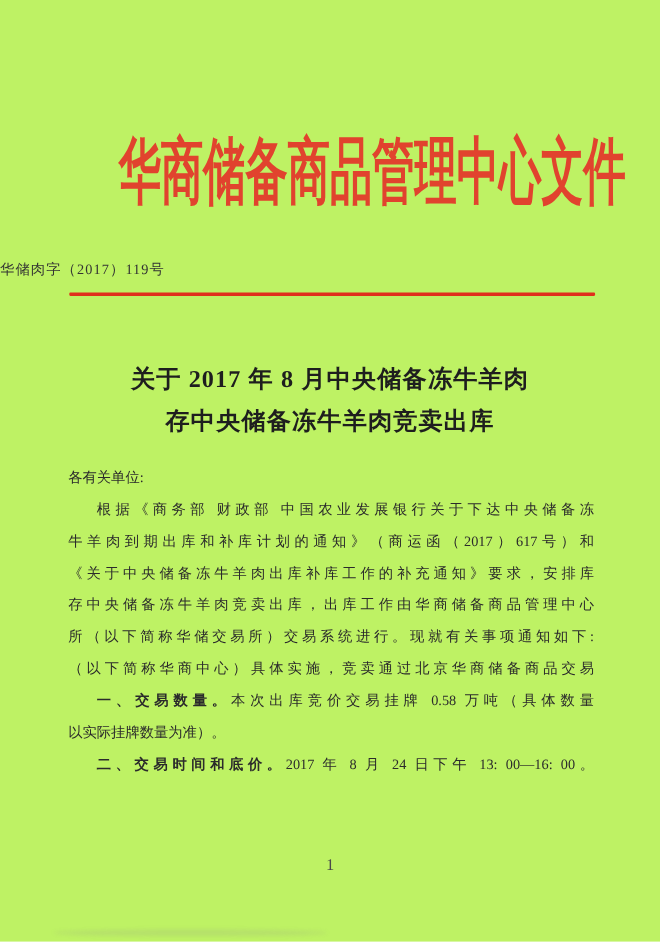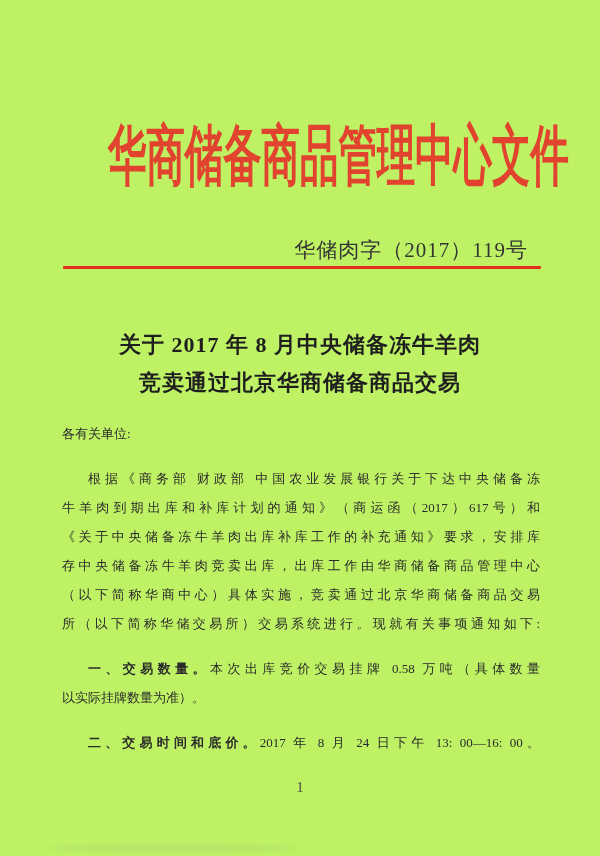--- a/index.html
+++ b/index.html
@@ -22,22 +22,22 @@
     font-weight: bold;
     color: var(--accent-red, #e1432e);
     white-space: nowrap;
     transform: scale(0.64, 1.1);
     transform-origin: 50% 50%;
   }
 
   .doc-number {
     position: absolute;
     top: 236px; left: 0; width: 528px;
-    text-align: right;
-    font-size: 21px;
+    text-align: left;
+    font-size: 13px;
     letter-spacing: 1px;
     color: #333;
   }
 
   .red-line {
     position: absolute;
     top: 266px; left: 63px;
     width: 478px; height: 3px;
     background: var(--line-red, #e0301c);
     border-radius: 1px;
@@ -57,21 +57,21 @@
   .doc-body {
     position: absolute;
     top: 419px; left: 62px;
     width: 478px;
     font-size: 13px;
     line-height: 29px;
     color: #2b2b2b;
   }
   .line { text-align: justify; text-align-last: justify; }
   .line.last { text-align-last: left; }
-  .line.indent { text-indent: 2em; margin-top: 16px; }
+  .line.indent { text-indent: 2em; }
   .bold { font-weight: bold; }
 
   .page-number {
     position: absolute;
     top: 779px; left: 0; width: 600px;
     text-align: center;
     font-size: 15px;
     color: #4a4a4a;
   }
 
@@ -91,31 +91,31 @@
 <div class="page">
 
   <div class="header-title">华商储备商品管理中心文件</div>
 
   <div class="doc-number">华储肉字（2017）119号</div>
 
   <div class="red-line"></div>
 
   <div class="notice-title">
     <div>关于 2017 年 8 月中央储备冻牛羊肉</div>
-    <div>竞卖通过北京华商储备商品交易</div>
+    <div>存中央储备冻牛羊肉竞卖出库</div>
   </div>
 
   <div class="doc-body">
       <div class="line last"><span>各有关单位:</span></div>
       <div class="line indent"><span>根据《商务部 财政部 中国农业发展银行关于下达中央储备冻</span></div>
       <div class="line"><span>牛羊肉到期出库和补库计划的通知》（商运函（2017）617号）和</span></div>
       <div class="line"><span>《关于中央储备冻牛羊肉出库补库工作的补充通知》要求，安排库</span></div>
       <div class="line"><span>存中央储备冻牛羊肉竞卖出库，出库工作由华商储备商品管理中心</span></div>
+      <div class="line"><span>所（以下简称华储交易所）交易系统进行。现就有关事项通知如下:</span></div>
       <div class="line"><span>（以下简称华商中心）具体实施，竞卖通过北京华商储备商品交易</span></div>
-      <div class="line"><span>所（以下简称华储交易所）交易系统进行。现就有关事项通知如下:</span></div>
       <div class="line indent"><span class="bold">一、交易数量。</span><span>本次出库竞价交易挂牌 0.58 万吨（具体数量</span></div>
       <div class="line last"><span>以实际挂牌数量为准）。</span></div>
       <div class="line indent"><span class="bold">二、交易时间和底价。</span><span>2017 年 8 月 24 日下午 13: 00—16: 00。</span></div>
     </div>
 
   <div class="page-number">1</div>
 
   <div class="scan-smudge"></div>
 
 </div>

